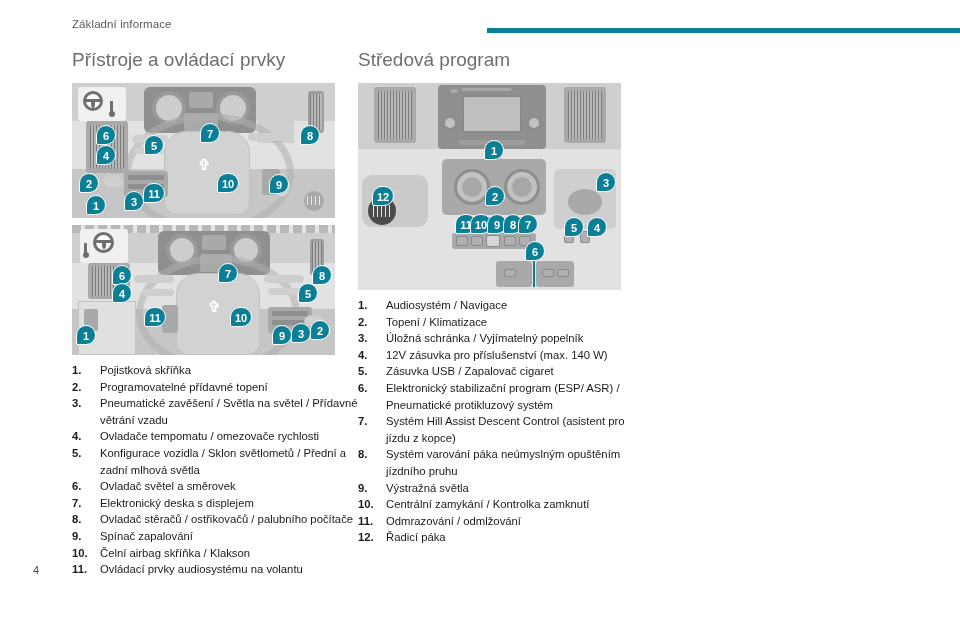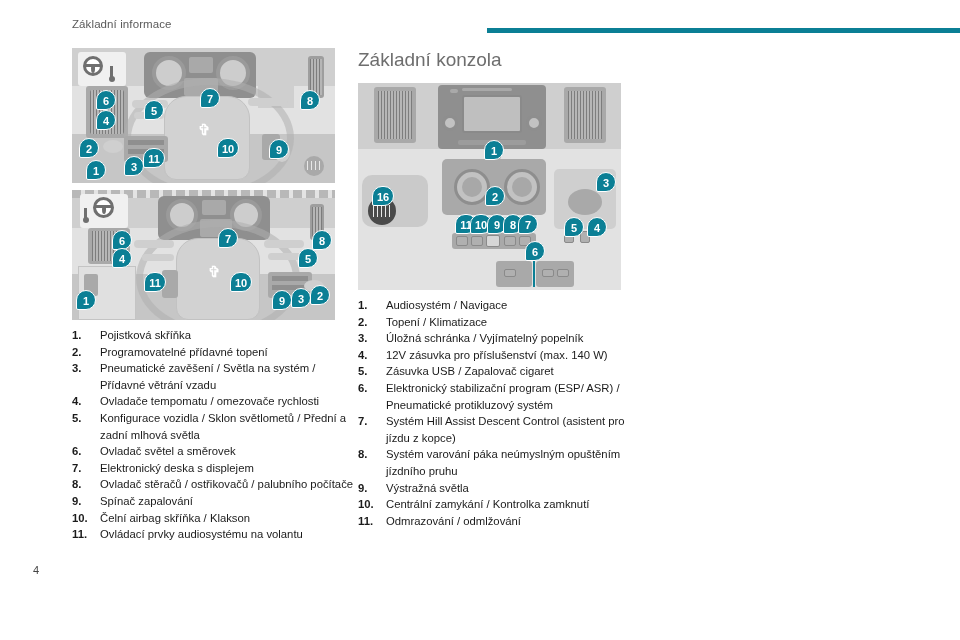--- a/index.html
+++ b/index.html
@@ -242,20 +242,21 @@
 
 <div id="page">
 
   <div class="header-section">
     <div class="section-label">Základní informace</div>
     <div class="header-rule"></div>
   </div>
 
   <div class="col col-left">
 
+    <h1 class="col-title">Přístroje a ovládací prvky</h1>
 
     <div class="figure fig-dash-1">
 
       <div class="shade shade-vl" style="left:0;top:0;width:263px;height:135px;"></div>
       <div class="shade shade-l" style="left:0;top:0;width:263px;height:38px;"></div>
       <div class="shade" style="left:0;top:86px;width:263px;height:49px;"></div>
       <div class="shade shade-d" style="left:14px;top:38px;width:42px;height:52px;border-radius:3px;"></div>
       <div class="vent-lines" style="left:18px;top:42px;width:34px;height:44px;border-radius:2px;"></div>
 
       <div class="shade shade-xd" style="left:72px;top:4px;width:112px;height:46px;border-radius:6px;"></div>
@@ -365,21 +366,21 @@
         <li class="item">
           <span class="num">1.</span>
           <span class="txt">Pojistková skříňka</span>
         </li>
         <li class="item">
           <span class="num">2.</span>
           <span class="txt">Programovatelné přídavné topení</span>
         </li>
         <li class="item">
           <span class="num">3.</span>
-          <span class="txt">Pneumatické zavěšení / Světla na systém / Přídavné větrání vzadu</span>
+          <span class="txt">Pneumatické zavěšení / Světla na světel / Přídavné větrání vzadu</span>
         </li>
         <li class="item">
           <span class="num">4.</span>
           <span class="txt">Ovladače tempomatu / omezovače rychlosti</span>
         </li>
         <li class="item">
           <span class="num">5.</span>
           <span class="txt">Konfigurace vozidla / Sklon světlometů / Přední a zadní mlhová světla</span>
         </li>
         <li class="item">
@@ -404,21 +405,21 @@
         </li>
         <li class="item">
           <span class="num">11.</span>
           <span class="txt">Ovládací prvky audiosystému na volantu</span>
         </li>
       </ul>
   </div>
 
   <div class="col col-right">
 
-    <h1 class="col-title">Základní konzola</h1>
+    <h1 class="col-title">Středová program</h1>
 
     <div class="figure fig-console">
       <div class="shade shade-vl" style="left:0;top:0;width:263px;height:207px;"></div>
       <div class="shade shade-l" style="left:0;top:0;width:263px;height:66px;"></div>
 
       <div class="shade shade-d" style="left:16px;top:4px;width:42px;height:56px;border-radius:3px;"></div>
       <div class="vent-lines" style="left:20px;top:8px;width:34px;height:48px;"></div>
       <div class="shade shade-d" style="left:206px;top:4px;width:42px;height:56px;border-radius:3px;"></div>
       <div class="vent-lines" style="left:210px;top:8px;width:34px;height:48px;"></div>
 
@@ -457,21 +458,21 @@
       <div class="shade shade-d" style="left:178px;top:178px;width:38px;height:26px;border-radius:3px;"></div>
       <div class="sq-btn" style="left:146px;top:186px;width:12px;height:8px;"></div>
       <div class="sq-btn" style="left:184px;top:186px;width:12px;height:8px;"></div>
       <div class="sq-btn" style="left:199px;top:186px;width:12px;height:8px;"></div>
 
       <div class="shade" style="left:175px;top:172px;width:2px;height:32px;background:#0b7f95;"></div>
 
       <div class="callout" style="left:126px;top:57px;">1</div>
       <div class="callout" style="left:127px;top:103px;">2</div>
       <div class="callout" style="left:238px;top:89px;">3</div>
-      <div class="callout wide" style="left:14px;top:103px;">16</div>
+      <div class="callout wide" style="left:14px;top:103px;">12</div>
       <div class="callout wide" style="left:97px;top:131px;">11</div>
       <div class="callout wide" style="left:112px;top:131px;">10</div>
       <div class="callout" style="left:129px;top:131px;">9</div>
       <div class="callout" style="left:145px;top:131px;">8</div>
       <div class="callout" style="left:160px;top:131px;">7</div>
       <div class="callout" style="left:206px;top:134px;">5</div>
       <div class="callout" style="left:229px;top:134px;">4</div>
       <div class="callout" style="left:167px;top:158px;">6</div>
     </div>
 
@@ -513,18 +514,22 @@
           <span class="txt">Výstražná světla</span>
         </li>
         <li class="item">
           <span class="num">10.</span>
           <span class="txt">Centrální zamykání / Kontrolka zamknutí</span>
         </li>
         <li class="item">
           <span class="num">11.</span>
           <span class="txt">Odmrazování / odmlžování</span>
         </li>
+        <li class="item">
+          <span class="num">12.</span>
+          <span class="txt">Řadicí páka</span>
+        </li>
       </ul>
   </div>
 
   <div class="page-number">4</div>
 
 </div>
 
 </body></html>

